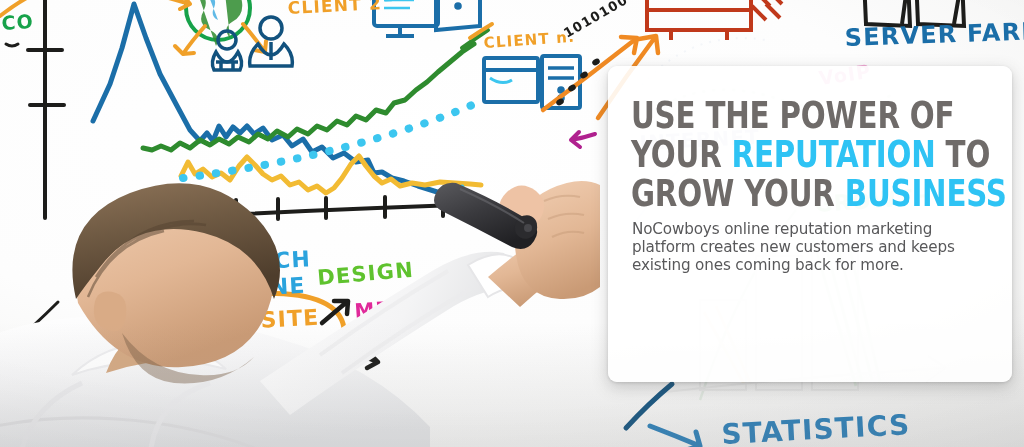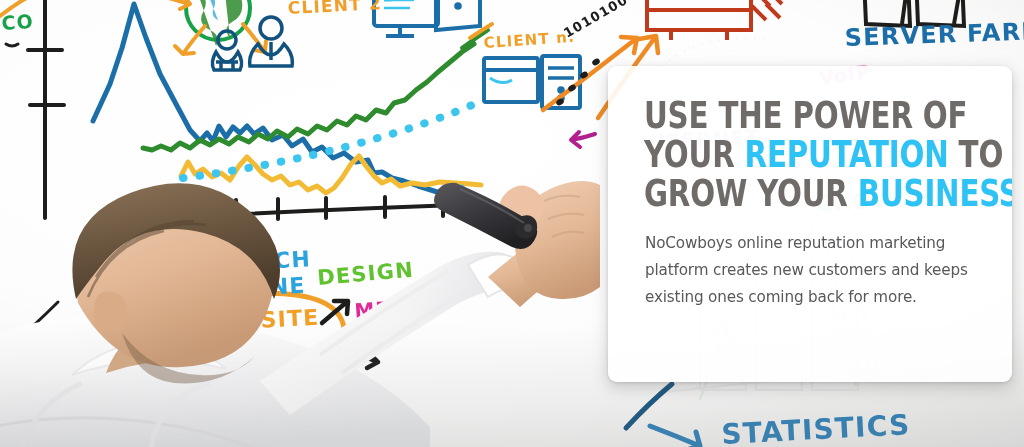--- a/index.html
+++ b/index.html
@@ -30,42 +30,42 @@
   
   .person{position:absolute;left:-40px;bottom:-10px;width:640px;height:330px;pointer-events:none;}
 
   
   .card{
     position:absolute;left:608px;top:66px;width:404px;height:316px;
     background:rgba(255,255,255,.90);
     border-radius:9px;
     box-shadow:0 5px 16px rgba(70,70,70,.26), 0 1px 3px rgba(80,80,80,.18);
     box-sizing:border-box;
-    padding:30px 26px 0 36px;
+    padding:30px 26px 0 23px;
     overflow:hidden;
   }
   .headline{
     margin:0;
     font-family:"Liberation Sans Narrow","DejaVu Sans Condensed","Liberation Sans",sans-serif;
     font-weight:bold;
     font-size:37px;
     line-height:39px;
     letter-spacing:-.2px;
     color:#6f6b69;
     transform:scaleX(.88);
     transform-origin:left center;
     white-space:nowrap;
   }
   .headline .hl{color:#2ec3f4;}
   .headline .ln{display:block;}
 
   .body-copy{
-    margin:17px 0 0 1px;
+    margin:7px 0 0 1px;
     font-size:15.2px;
-    line-height:27px;
+    line-height:18px;
     color:#58585a;
     font-family:"DejaVu Sans","Liberation Sans",sans-serif;
     letter-spacing:-.15px;
     max-width:372px;
   }
 
   .cta-wrap{margin-top:22px;text-align:center;}
   .cta{
     display:inline-block;
     background:linear-gradient(to bottom,#f7922f 0%,#f2841f 55%,#ef7d18 100%);

